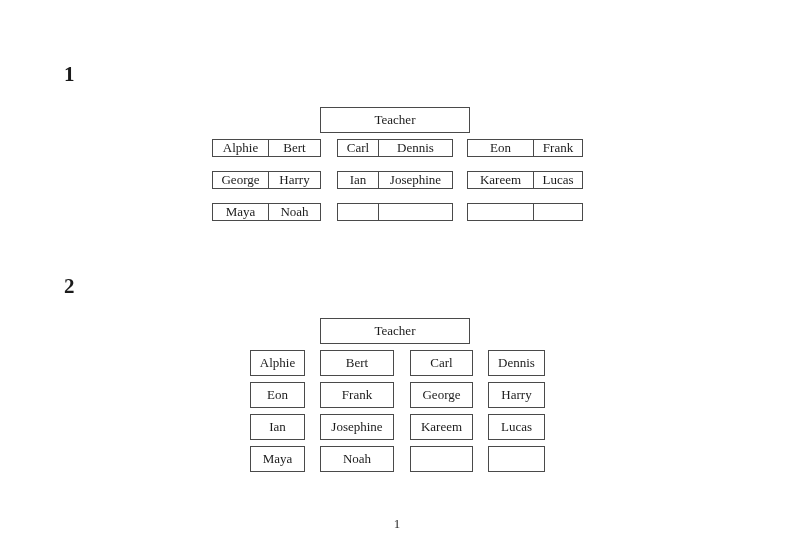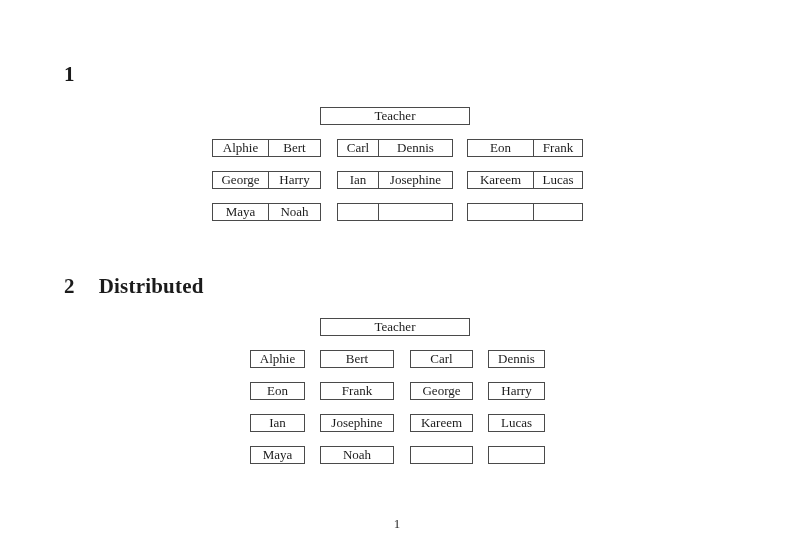--- a/index.html
+++ b/index.html
@@ -21,21 +21,21 @@
     font-weight: 700;
     line-height: 26px;
     letter-spacing: 0.2px;
   }
   .heading-classical { top: 61px; }
   .heading-distributed { top: 273px; }
 
   .box {
     position: absolute;
     box-sizing: border-box;
-    height: 18px;
+    height: 26px;
     border: 1px solid #4a4a4a;
     background: #ffffff;
     display: flex;
     align-items: center;
     justify-content: center;
     font-size: 13px;
     line-height: 16px;
     white-space: nowrap;
   }
 
@@ -135,21 +135,20 @@
     <div class="seat"></div>
     <div class="seat"></div>
   </div>
   <div class="desk desk-col-3 crow-3">
     <div class="seat"></div>
     <div class="seat"></div>
   </div>
 
   <div class="section-heading heading-distributed">
     <span>2</span>
-    <span>Distributed</span>
   </div>
 
   <div class="box teacher-distributed">Teacher</div>
 
   <div class="box dcol-1 drow-1">Alphie</div>
   <div class="box dcol-2 drow-1">Bert</div>
   <div class="box dcol-3 drow-1">Carl</div>
   <div class="box dcol-4 drow-1">Dennis</div>
 
   <div class="box dcol-1 drow-2">Eon</div>

